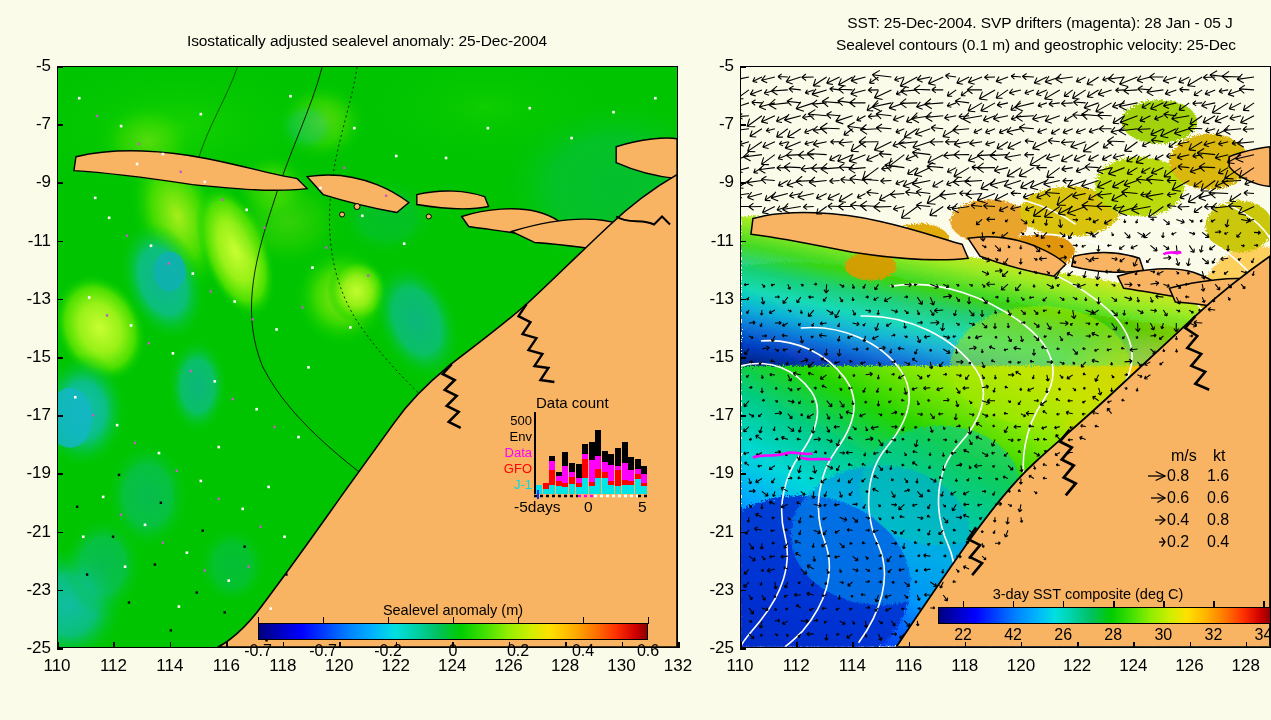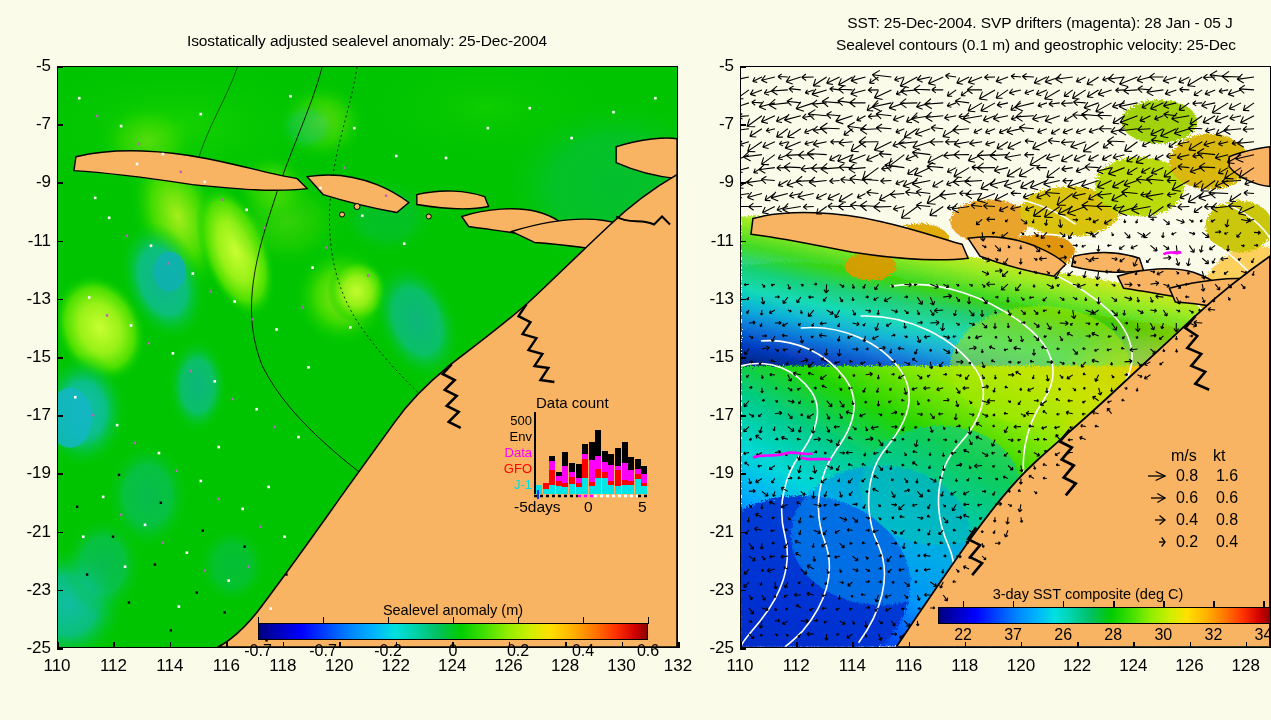--- a/index.html
+++ b/index.html
@@ -38,21 +38,21 @@
   .inset-leg{position:absolute;font-size:13px;line-height:16.5px;text-align:right;white-space:nowrap;}
   .inset-axis-v{position:absolute;width:1.6px;background:#000;}
   .inset-axis-h{position:absolute;height:1.6px;}
   .inset-lab{position:absolute;font-size:15.5px;color:#000;white-space:nowrap;}
   .bar-col{position:absolute;bottom:0;}
   .bar-seg{width:100%;display:block;}
 
   
   .vkey{position:absolute;font-size:16px;color:#000;white-space:nowrap;}
   .vkey-row{position:absolute;display:flex;align-items:center;}
-  .vkey-num{display:inline-block;width:40px;text-align:center;}
+  .vkey-num{display:inline-block;width:40px;text-align:left;}
 
   .arrowsvg{display:block;}
 </style>
 </head>
 <body>
 
 <div class="panel">
 
   <div class="title" style="left:367px;top:32px;transform:translateX(-50%);">Isostatically adjusted sealevel anomaly: 25-Dec-2004</div>
 
@@ -1930,21 +1930,21 @@
          background:linear-gradient(to right,
           #00007f 0%, #0000c8 6%, #0000ff 11%, #0040ff 17%, #0080ff 23%,
           #00b0ff 29%, #00e0e0 35%, #00d0a0 41%, #00c060 46%,
           #00cc00 52%, #40e000 58%, #90ee00 64%, #d0ee00 70%,
           #ffe000 75%, #ffb000 81%, #ff7000 87%, #ff3000 92%,
           #d00000 97%, #8b0000 100%);"></div>
     <div id="rcbt">
         <div class="cb-tick" style="left: 25.0376px; top: 15px; height: 7px;"></div>
         <div class="cb-lab" style="left: 25.0376px; top: 40px;">22</div>
         <div class="cb-tick" style="left: 75.1128px; top: 15px; height: 7px;"></div>
-        <div class="cb-lab" style="left: 75.1128px; top: 40px;">37</div>
+        <div class="cb-lab" style="left: 75.1128px; top: 40px;">42</div>
         <div class="cb-tick" style="left: 125.188px; top: 15px; height: 7px;"></div>
         <div class="cb-lab" style="left: 125.188px; top: 40px;">26</div>
         <div class="cb-tick" style="left: 175.263px; top: 15px; height: 7px;"></div>
         <div class="cb-lab" style="left: 175.263px; top: 40px;">28</div>
         <div class="cb-tick" style="left: 225.338px; top: 15px; height: 7px;"></div>
         <div class="cb-lab" style="left: 225.338px; top: 40px;">30</div>
         <div class="cb-tick" style="left: 275.414px; top: 15px; height: 7px;"></div>
         <div class="cb-lab" style="left: 275.414px; top: 40px;">32</div>
         <div class="cb-tick" style="left: 325.489px; top: 15px; height: 7px;"></div>
         <div class="cb-lab" style="left: 325.489px; top: 40px;">34</div>

